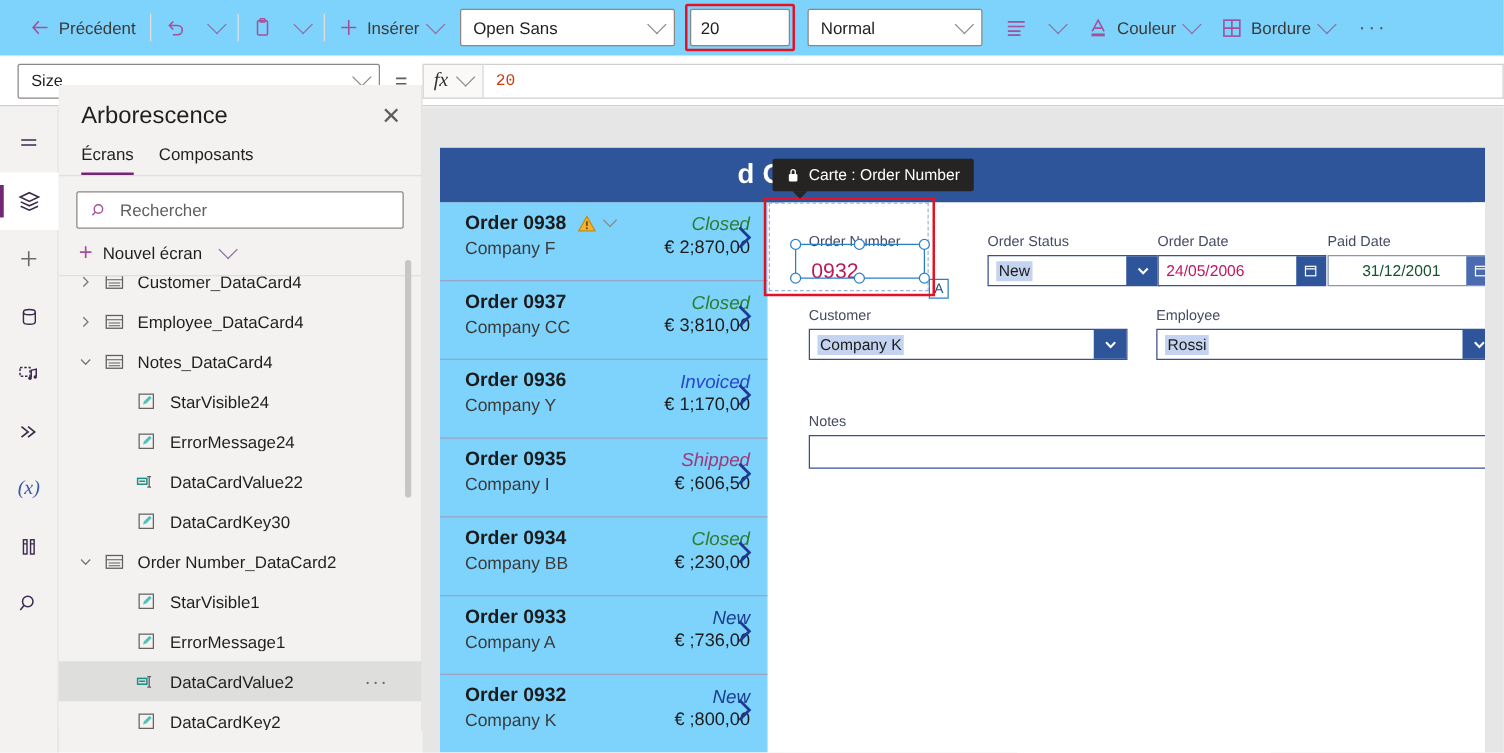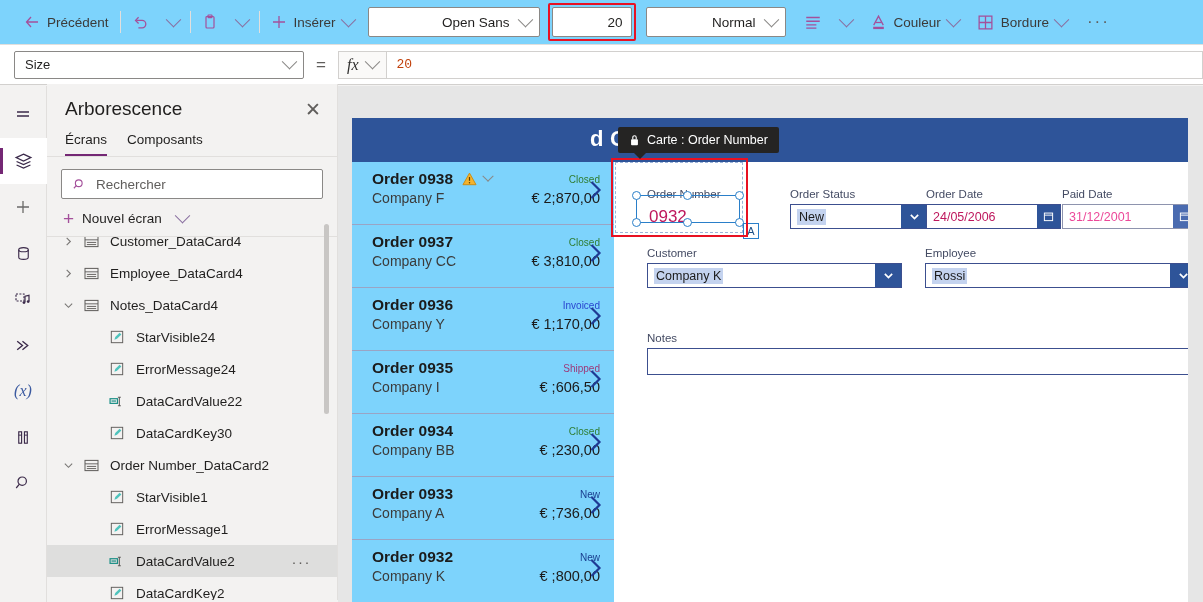--- a/index.html
+++ b/index.html
@@ -19,21 +19,21 @@
   .cmd-item { display:flex; align-items:center; height:30px; padding:0 6px;
               color:#7a3e8f; font-size:13.5px; cursor:default; white-space:nowrap; }
   .cmd-item .lbl { color:#3b3a39; margin-left:7px; font-size:13.5px; }
   .cmd-sep { width:1px; height:22px; background:#e1dfdd; margin:0 5px; }
   .chev { display:inline-block; width:11px; height:11px; margin-left:7px;
           border-right:1.4px solid #8a8886; border-bottom:1.4px solid #8a8886;
           transform:rotate(45deg) translate(-2px,-2px); }
   .chev.pur { border-color:#8a6fa0; }
   .combo {
     height:30px; border:1px solid #8a8886; background:#fff; border-radius:2px;
-    display:flex; align-items:center; justify-content:flex-end;
+    display:flex; align-items:center; justify-content:space-between;
     padding:0 8px 0 10px; font-size:13.5px; color:#201f1e; cursor:default;
   }
   .combo .chev { margin-left:10px; }
   #font-combo { width:172px; margin-left:8px; }
   #size-outline {
     border:2px solid #e81123; padding:2px; margin-left:8px; border-radius:2px;
     display:flex; align-items:center;
   }
   #size-combo { width:80px; padding:0 8px; }
   #weight-combo { width:140px; margin-left:10px; }
@@ -71,21 +71,21 @@
     width:47px; height:46px; display:flex; align-items:center; justify-content:center;
     color:#3b2a4a; cursor:default;
   }
   .rail-btn.sel { background:#ffffff; }
   .rail-btn.sel::before {
     content:""; position:absolute; left:0; width:3px; height:26px; background:#742774;
   }
 
   
   .tree {
-    position:absolute; left:47px; top:84px; width:291px; height:516px;
+    position:absolute; left:47px; top:68px; width:291px; height:516px;
     background:#f3f2f1; border-right:1px solid #e1dfdd; overflow:hidden;
   }
   .tree-head { display:flex; align-items:center; justify-content:space-between;
                padding:14px 16px 8px 18px; }
   .tree-title { font-size:19px; color:#201f1e; }
   .close-x { font-size:19px; color:#605e5c; cursor:default; line-height:1; }
   .tabs { display:flex; gap:20px; padding:4px 18px 0 18px; border-bottom:1px solid #e1dfdd; }
   .tab { font-size:13.5px; color:#201f1e; padding-bottom:7px; cursor:default; }
   .tab.active { border-bottom:2px solid #742774; }
   .search-wrap { padding:12px 14px 0 14px; }
@@ -121,37 +121,37 @@
   .app-header { position:absolute; left:0; top:0; width:836px; height:44px; }
   .app-title { position:absolute; left:238px; top:8px; font-size:22px; font-weight:bold;
                color:#ffffff; letter-spacing:.2px; }
 
   
   .gallery { position:absolute; left:0; top:44px; width:262px; height:440px; background:#7dd3fc; }
   .grow { position:relative; height:63px; border-bottom:1px solid #9aa4c4; padding:8px 14px 0 20px; }
   .grow .line1 { display:flex; align-items:center; }
   .grow .onum { font-size:15.5px; font-weight:bold; color:#1b1b1b; }
   .grow .warn { margin-left:9px; display:flex; align-items:center; gap:3px; }
-  .grow .status { margin-left:auto; font-size:10px; }
+  .grow .status { margin-left:auto; font-size:15px;font-style:italic; }
   .grow .line2 { display:flex; align-items:center; margin-top:2px; }
   .grow .comp { font-size:14px; color:#3b3b3b; }
   .grow .amt { margin-left:auto; font-size:14.5px; color:#1b1b1b; }
   .grow .arrow { position:absolute; right:10px; top:17px; color:#1f3a93; }
   .gal-track { position:absolute; right:0; top:44px; width:11px; height:440px; background:#f3f2f1; }
   .gal-thumb { position:absolute; right:1px; top:56px; width:9px; height:90px; background:#b3b0ad; }
 
   
   .form { position:absolute; left:275px; top:44px; width:561px; height:440px; background:#fff; }
   .fld { position:absolute; }
   .fld .flabel { font-size:11.5px; color:#444b63; margin-bottom:4px; }
   .txtbox {
     height:25px; border:1px solid #3c4f8f; background:#fff; display:flex; align-items:center;
     padding:0 6px; font-size:12.5px; color:#be185d;
   }
-  .txtbox.gray { border-color:#8e94ae; color:#ec4899; }
+  .txtbox.gray { border-color:#8e94ae; color:#14532d;text-align:center; }
   .ddl { height:25px; border:1px solid #3c4f8f; display:flex; align-items:center; background:#fff; }
   .ddl .val { flex:1; font-size:12.5px; color:#1b1b1b; padding:0 6px; }
   .ddl .val span { background:#c4d3ef; padding:1px 2px; }
   .ddl .btn { width:26px; height:100%; background:#2e5499; display:flex; align-items:center; justify-content:center; }
   .datebtn { width:23px; height:100%; background:#2e5499; display:flex; align-items:center; justify-content:center; }
   .datebtn.gray2 { background:#4a6bb0; }
   .notesbox { height:27px; border:1px solid #3c4f8f; background:#fff; }
 
   
   .sel-dashed { position:absolute; border:1px dashed #9db4d8; }

